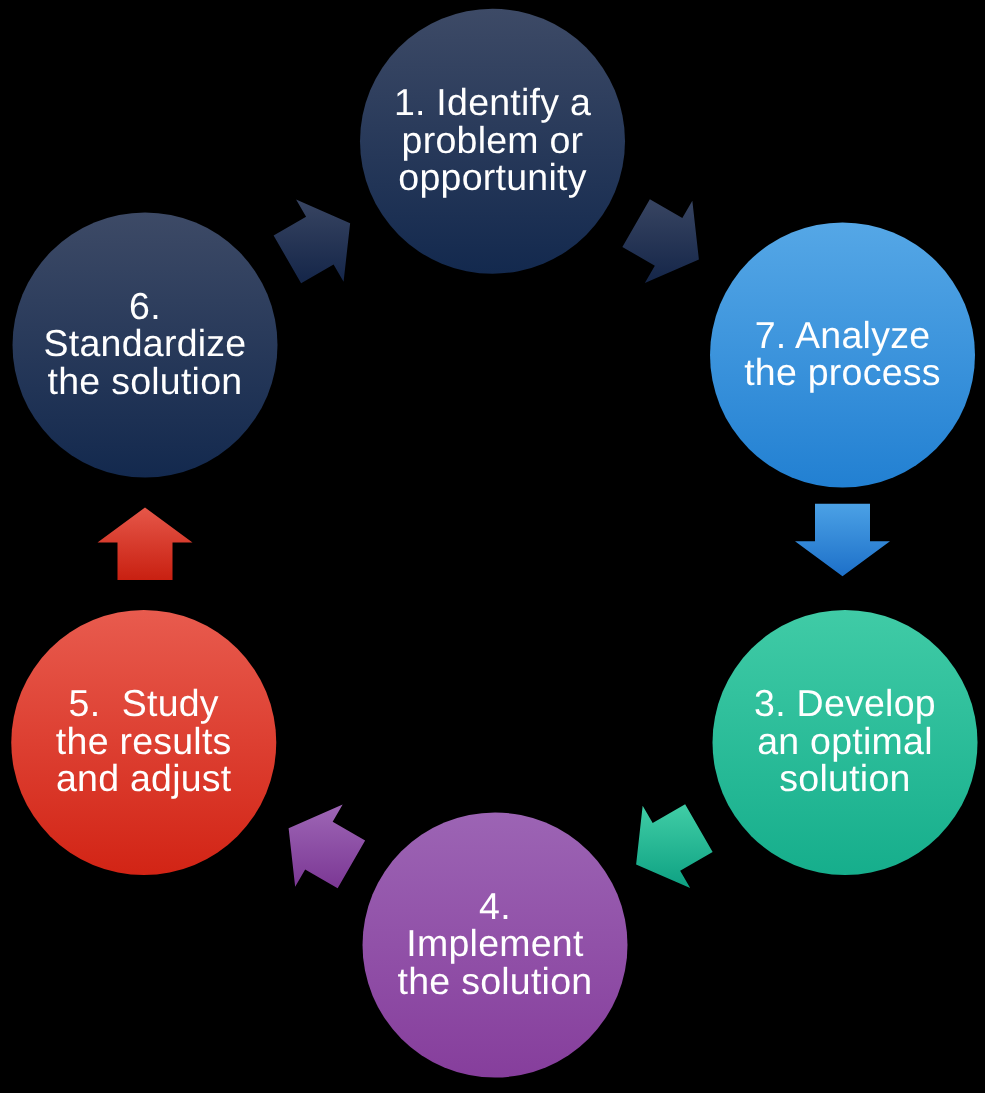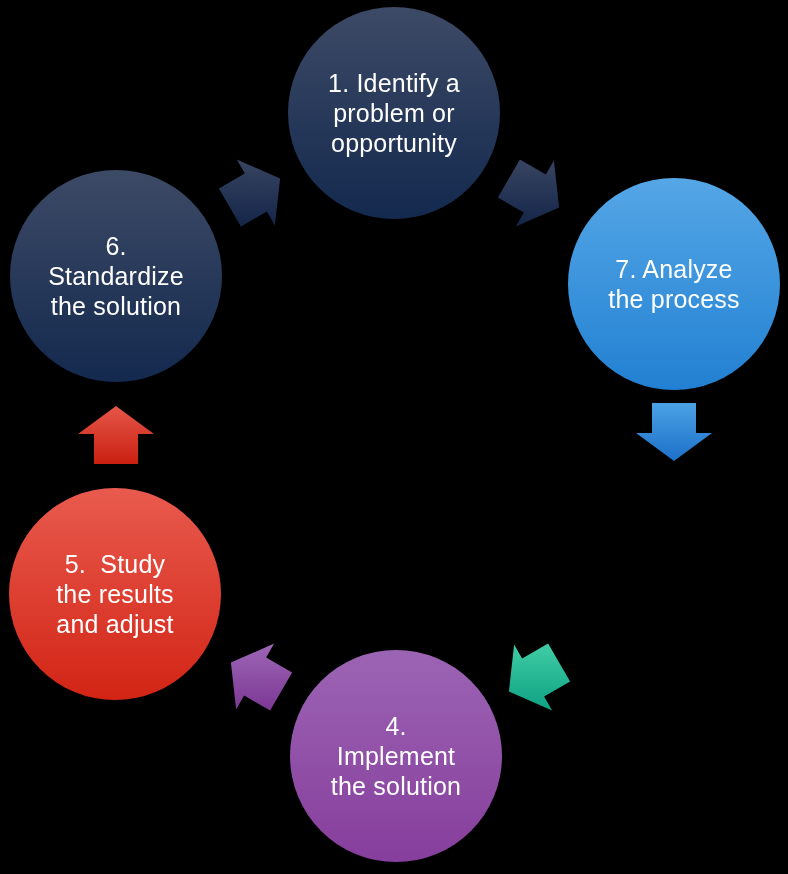--- a/index.html
+++ b/index.html
@@ -18,21 +18,21 @@
     box-shadow:0 10px 24px rgba(0,0,0,0.55);
   }
   .c1{left:288px;top:7px;}
   .c2{left:568px;top:178px;}
   .c3{left:570px;top:488px;}
   .c4{left:290px;top:650px;}
   .c5{left:9px;top:488px;}
   .c6{left:10px;top:170px;}
   .label{
     color:#fff;
-    font-size:25px;
+    font-size:30px;
     line-height:30px;
     text-align:center;
     white-space:pre-wrap;
     letter-spacing:0.2px;
   }
   .arrow{
     position:absolute;
     width:100px;height:100px;
   }
   .a61{left:205px;top:143px;transform:rotate(-120deg);}
@@ -49,20 +49,25 @@
 <div class="canvas">
 
   <div class="circle c1" style="background: linear-gradient(rgb(61, 74, 102), rgb(19, 41, 78));">
     <span class="label" style="color: rgb(255, 255, 255);">1. Identify a
 problem or
 opportunity</span>
   </div>
   <div class="circle c2" style="background: linear-gradient(rgb(85, 167, 230), rgb(34, 128, 210));">
     <span class="label" style="color: rgb(255, 255, 255);">7. Analyze
 the process</span>
+  </div>
+  <div class="circle c3" style="background: linear-gradient(rgb(64, 203, 166), rgb(22, 174, 140));">
+    <span class="label" style="color: rgb(255, 255, 255);">3. Develop
+an optimal
+solution</span>
   </div>
   <div class="circle c4" style="background: linear-gradient(rgb(156, 100, 180), rgb(134, 62, 156));">
     <span class="label" style="color: rgb(255, 255, 255);">4.
 Implement
 the solution</span>
   </div>
   <div class="circle c5" style="background: linear-gradient(rgb(232, 91, 78), rgb(210, 36, 21));">
     <span class="label" style="color: rgb(255, 255, 255);">5.  Study
 the results
 and adjust</span>

